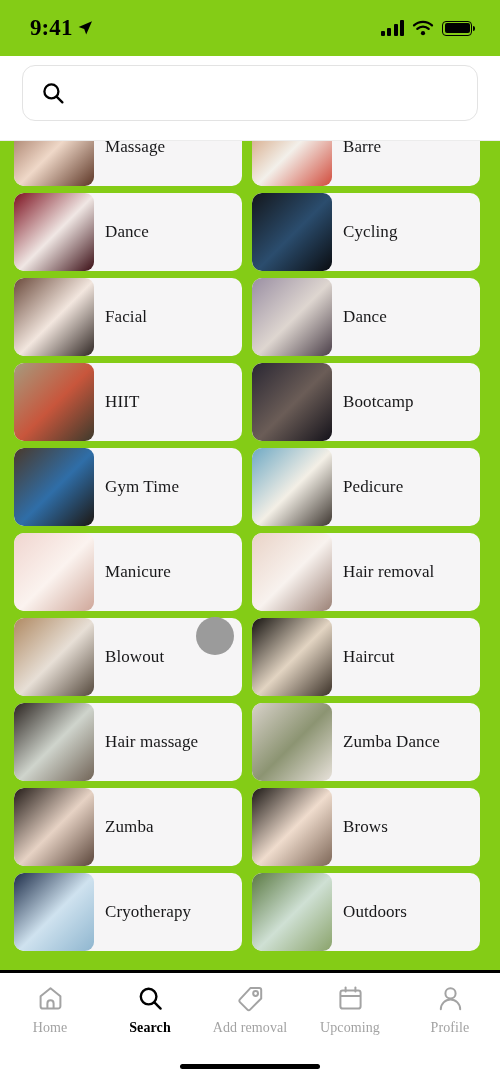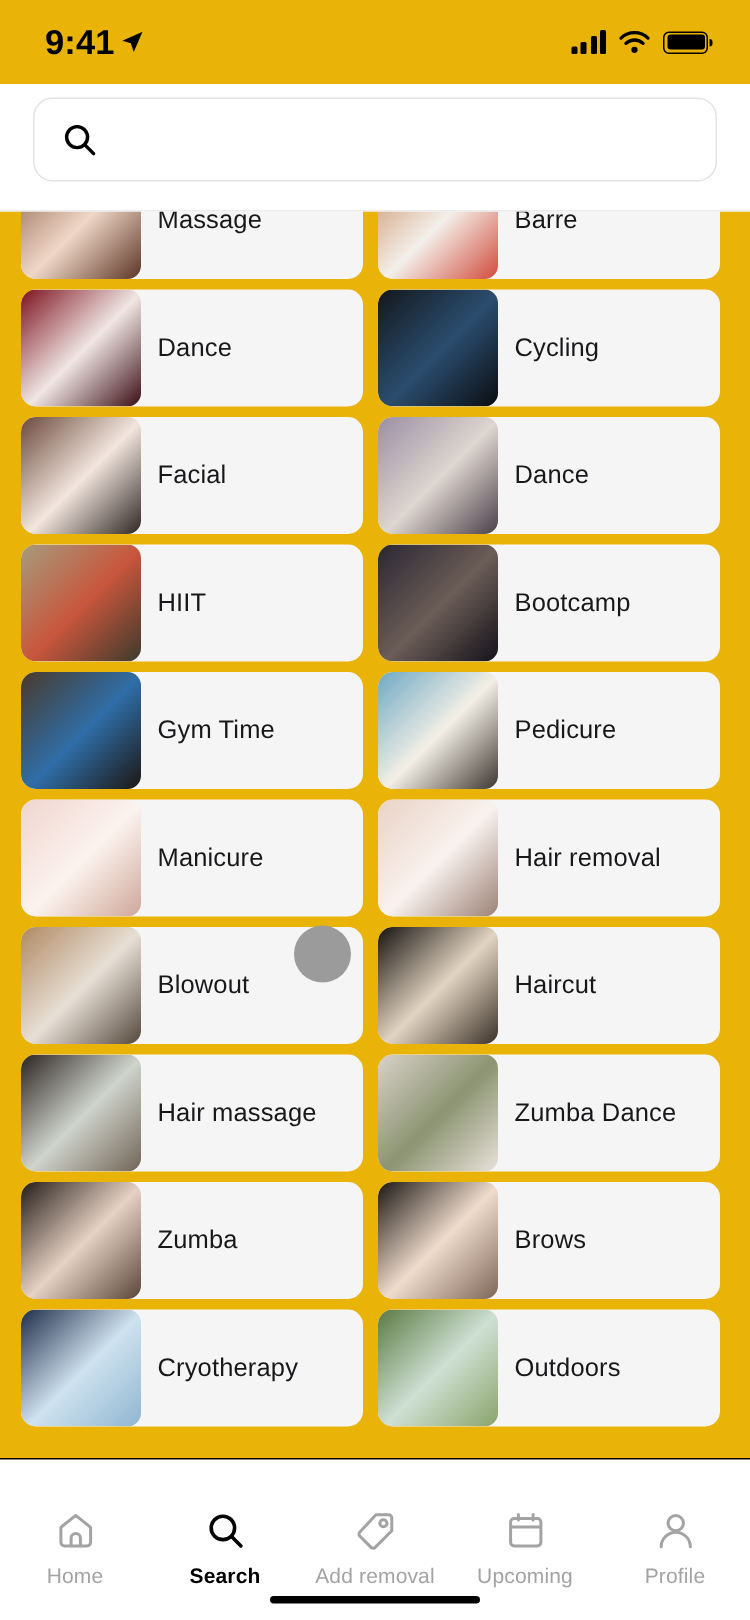--- a/index.html
+++ b/index.html
@@ -12,22 +12,23 @@
     background: #ffffff;
     font-family: "Liberation Sans", sans-serif;
     -webkit-font-smoothing: antialiased;
     overflow: hidden;
     position: relative;
   }
   .phone {
     position: relative;
     width: 500px;
     height: 1080px;
-    background: #eab308;
+    background: #84cc16;
     overflow: hidden;
+    font-family: Liberation Serif, serif;
   }
 
   
   .statusbar {
     position: absolute;
     top: 0; left: 0;
     width: 500px;
     height: 56px;
     display: flex;
     align-items: center;
@@ -190,23 +191,23 @@
   }
 
   
   .tabbar {
     position: absolute;
     left: 0;
     bottom: 0;
     width: 500px;
     height: 107px;
     background: #ffffff;
-    border-top: 1px solid #000000;
-    display: flex;
-    align-items: center;
+    border-top: 3px solid #000000;
+    display: flex;
+    align-items: flex-start;
     z-index: 20;
   }
   .tab {
     flex: 1;
     display: flex;
     flex-direction: column;
     align-items: center;
     padding-top: 12px;
     gap: 8px;
   }

